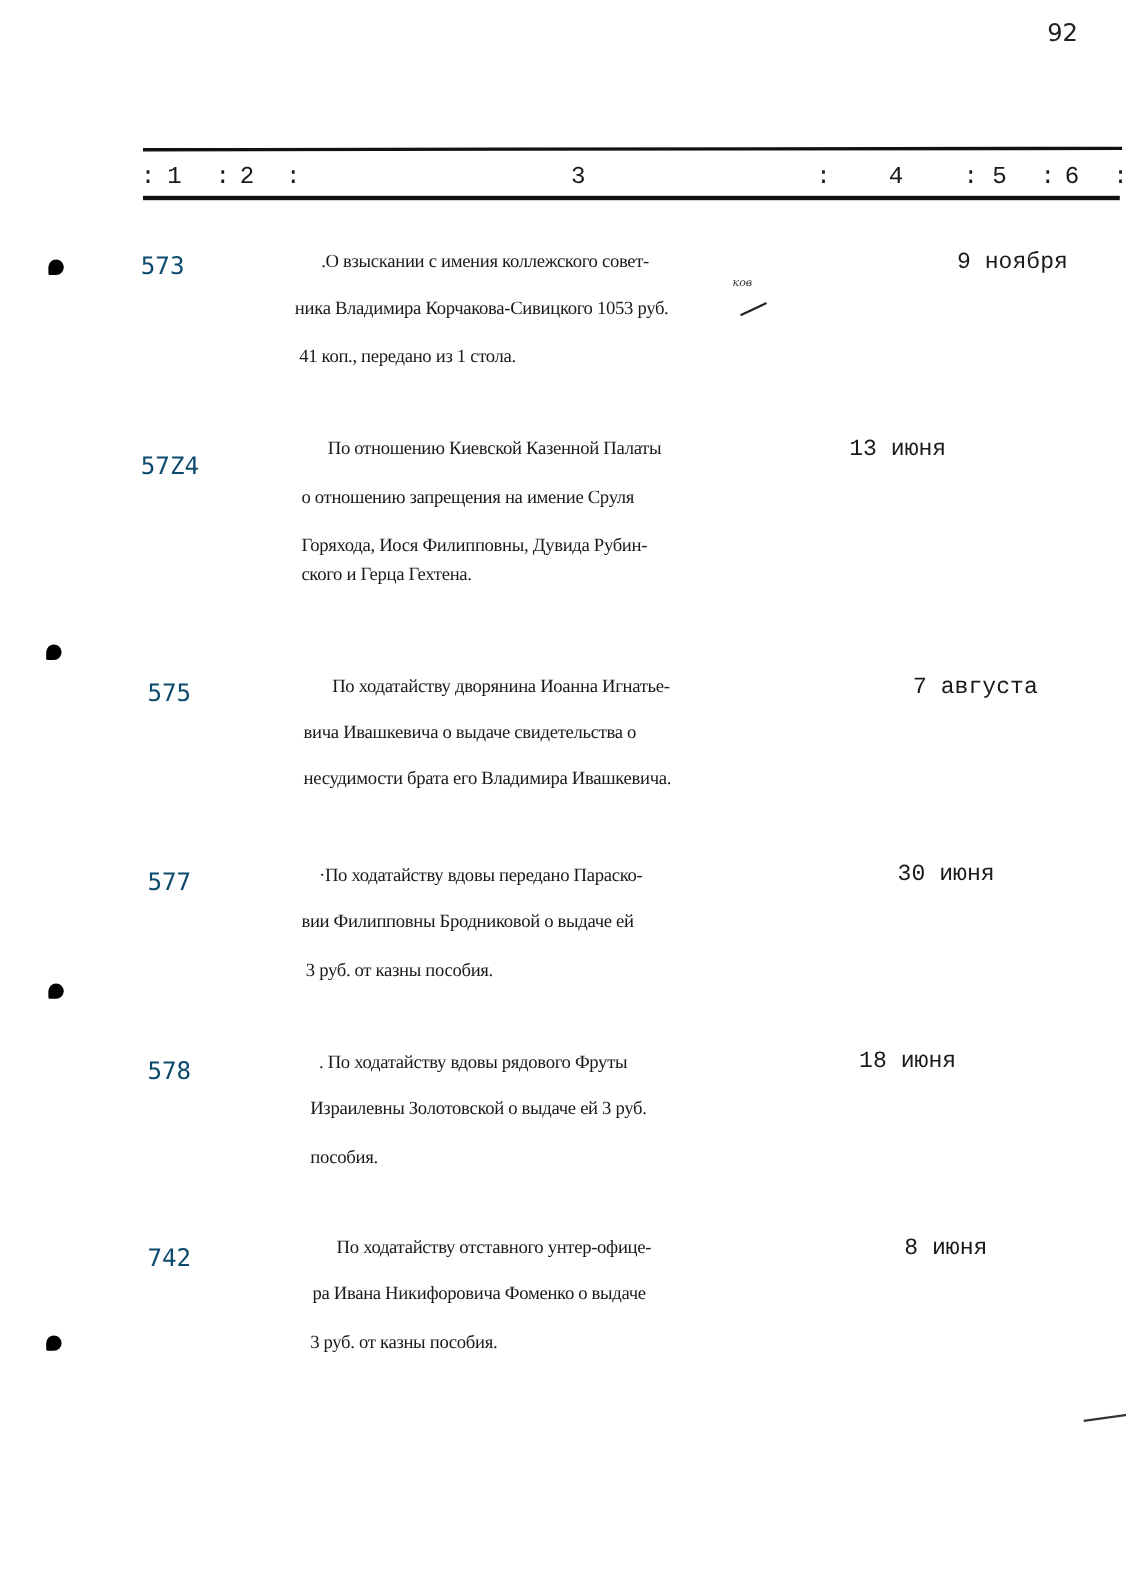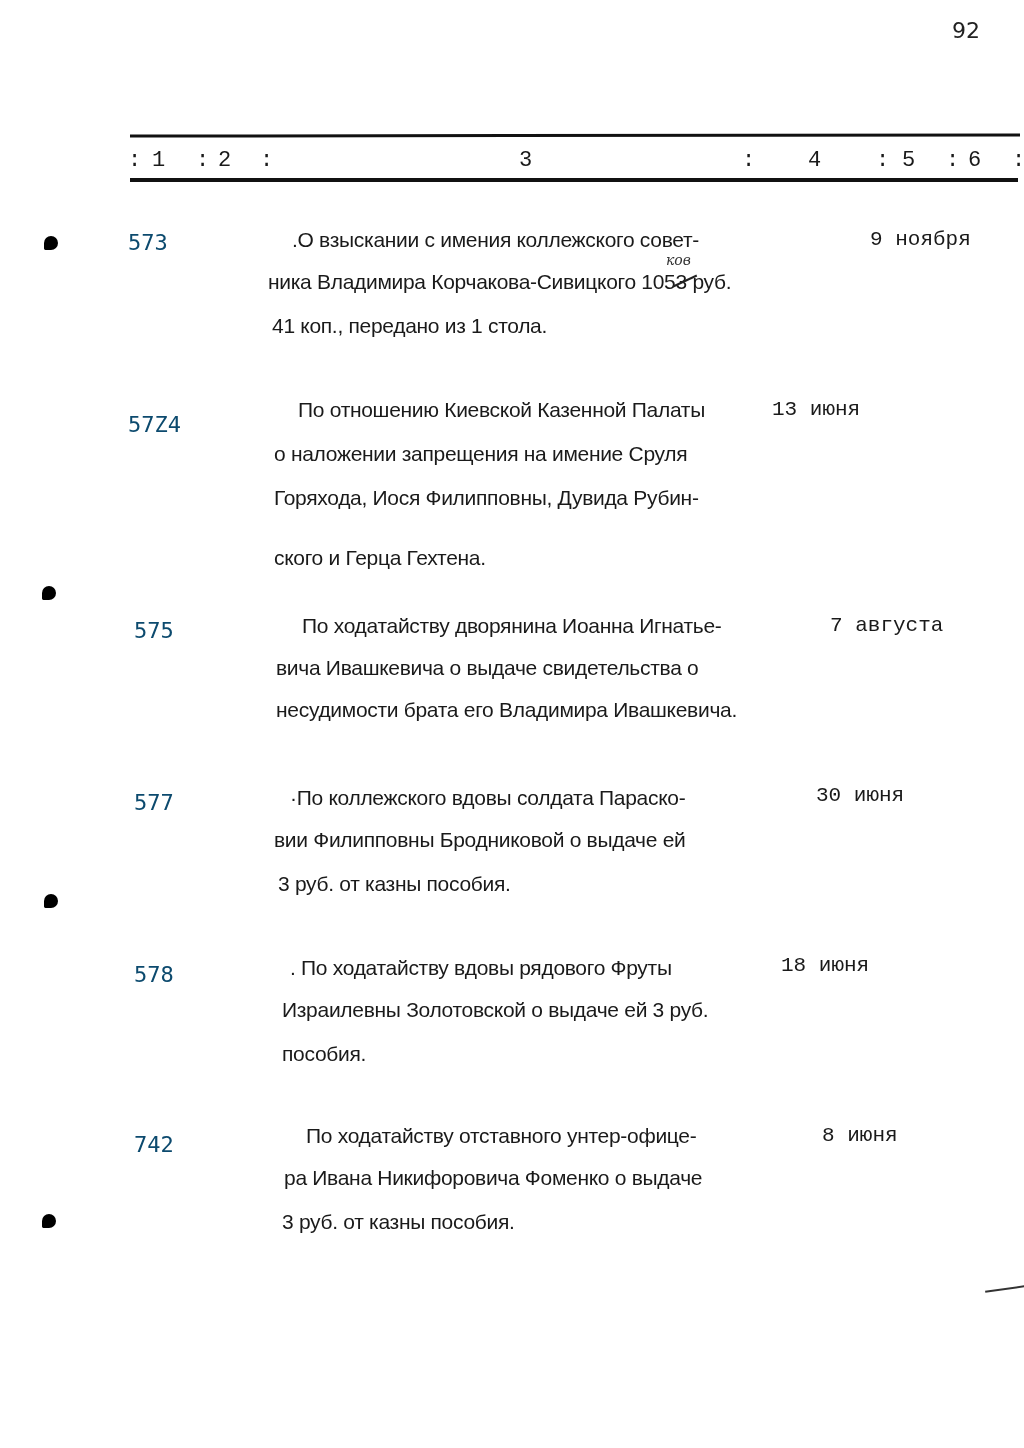--- a/index.html
+++ b/index.html
@@ -11,26 +11,26 @@
       position: absolute; left: 952px; top: 18px; font-family: "DejaVu Sans", sans-serif;
       font-size: 22px; color: #222;
     }
     .rule { position: absolute; left: 130px; height: 3px; background: #111; }
     .rule.top { top: 134px; width: 890px; transform: rotate(-0.08deg); }
     .rule.bottom { top: 178px; width: 888px; height: 4px; }
     .header-row { position: absolute; top: 148px; left: 126px; width: 898px; height: 30px; font-size: 22px; }
     .header-row span { position: absolute; top: 0; white-space: pre; }
     .entry-num { position: absolute; font-family: "DejaVu Sans Mono", monospace; font-size: 22px; color: #0c4a6e; }
     .line {
-      position: absolute; font-size: 21px; white-space: pre; letter-spacing: -0.3px;
-      font-family: Liberation Sans, sans-serif;
+      position: absolute; font-size: 17px; white-space: pre; letter-spacing: -0.3px;
+      font-family: Liberation Serif, serif;
     }
     .date { position: absolute; font-size: 21px; white-space: pre; }
     .punch { position: absolute; width: 14px; height: 14px; background: #000; border-radius: 50% 50% 50% 10%; }
-    .annot { position: absolute; font-family: "DejaVu Serif", serif; font-style: italic; font-size: 14px; color: #333; }
+    .annot { position: absolute; font-family: "DejaVu Serif", serif; font-style: italic; font-size: 10px; color: #333; }
     .strike { position: absolute; height: 2px; background: #222; transform: rotate(-25deg); }
     .stray-line { position: absolute; left: 985px; top: 1288px; width: 40px; height: 2px; background: #333; transform: rotate(-8deg); }
   </style>
 </head>
 <body>
 
 <div class="page-number">92</div>
 
 <div class="rule top"></div>
 
@@ -58,37 +58,37 @@
   <div class="annot" style="left:666px;top:252px;">ков</div>
   <div class="line" style="left:268px;top:270px;">ника Владимира Корчакова-Сивицкого 1053 руб.</div>
   <div class="strike" style="left:672px;top:280px;width:26px;"></div>
   <div class="line" style="left:272px;top:314px;">41 коп., передано из 1 стола.</div>
   <div class="date" style="left:822px;top:228px;margin-left:48px;">9 ноября</div>
 </div>
 
 <div>
   <div class="entry-num" style="left:128px;top:412px;">57Z4</div>
   <div class="line" style="left:298px;top:398px;">По отношению Киевской Казенной Палаты</div>
-  <div class="line" style="left:274px;top:442px;">о наложении запрещения на имение Сруля</div>
+  <div class="line" style="left:274px;top:442px;">о отношению запрещения на имение Сруля</div>
   <div class="line" style="left:274px;top:486px;">Горяхода, Иося Филипповны, Дувида Рубин-</div>
-  <div class="line" style="left:274px;top:546px;">ского и Герца Гехтена.</div>
+  <div class="line" style="left:274px;top:512px;">ского и Герца Гехтена.</div>
   <div class="date" style="left:772px;top:398px;">13 июня</div>
 </div>
 
 <div>
   <div class="entry-num" style="left:134px;top:618px;">575</div>
   <div class="line" style="left:302px;top:614px;">По ходатайству дворянина Иоанна Игнатье-</div>
   <div class="line" style="left:276px;top:656px;">вича Ивашкевича о выдаче свидетельства о</div>
   <div class="line" style="left:276px;top:698px;">несудимости брата его Владимира Ивашкевича.</div>
   <div class="date" style="left:830px;top:614px;">7 августа</div>
 </div>
 
 <div>
   <div class="entry-num" style="left:134px;top:790px;">577</div>
-  <div class="line" style="left:290px;top:786px;">·По коллежского вдовы солдата Параско-</div>
+  <div class="line" style="left:290px;top:786px;">·По ходатайству вдовы передано Параско-</div>
   <div class="line" style="left:274px;top:828px;">вии Филипповны Бродниковой о выдаче ей</div>
   <div class="line" style="left:278px;top:872px;">3 руб. от казны пособия.</div>
   <div class="date" style="left:816px;top:784px;">30 июня</div>
 </div>
 
 <div>
   <div class="entry-num" style="left:134px;top:962px;">578</div>
   <div class="line" style="left:290px;top:956px;">. По ходатайству вдовы рядового Фруты</div>
   <div class="line" style="left:282px;top:998px;">Израилевны Золотовской о выдаче ей 3 руб.</div>
   <div class="line" style="left:282px;top:1042px;">пособия.</div>

